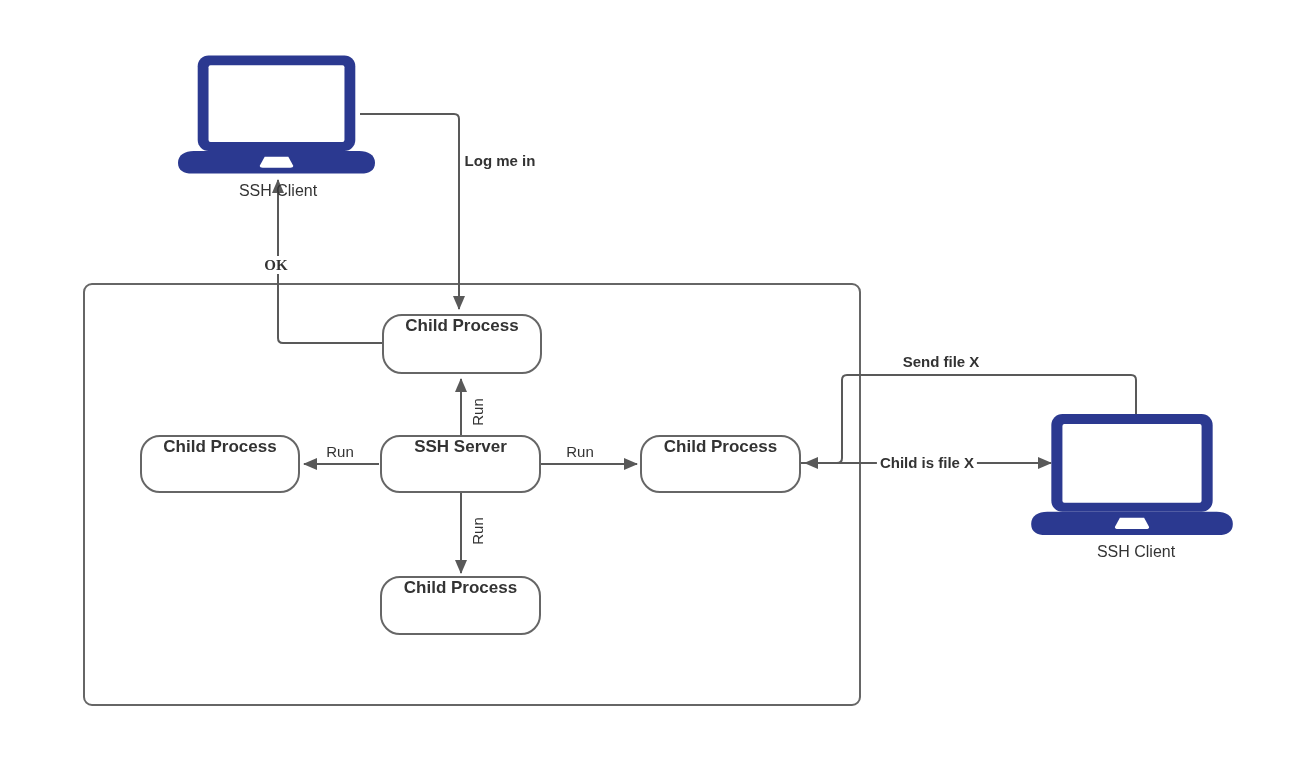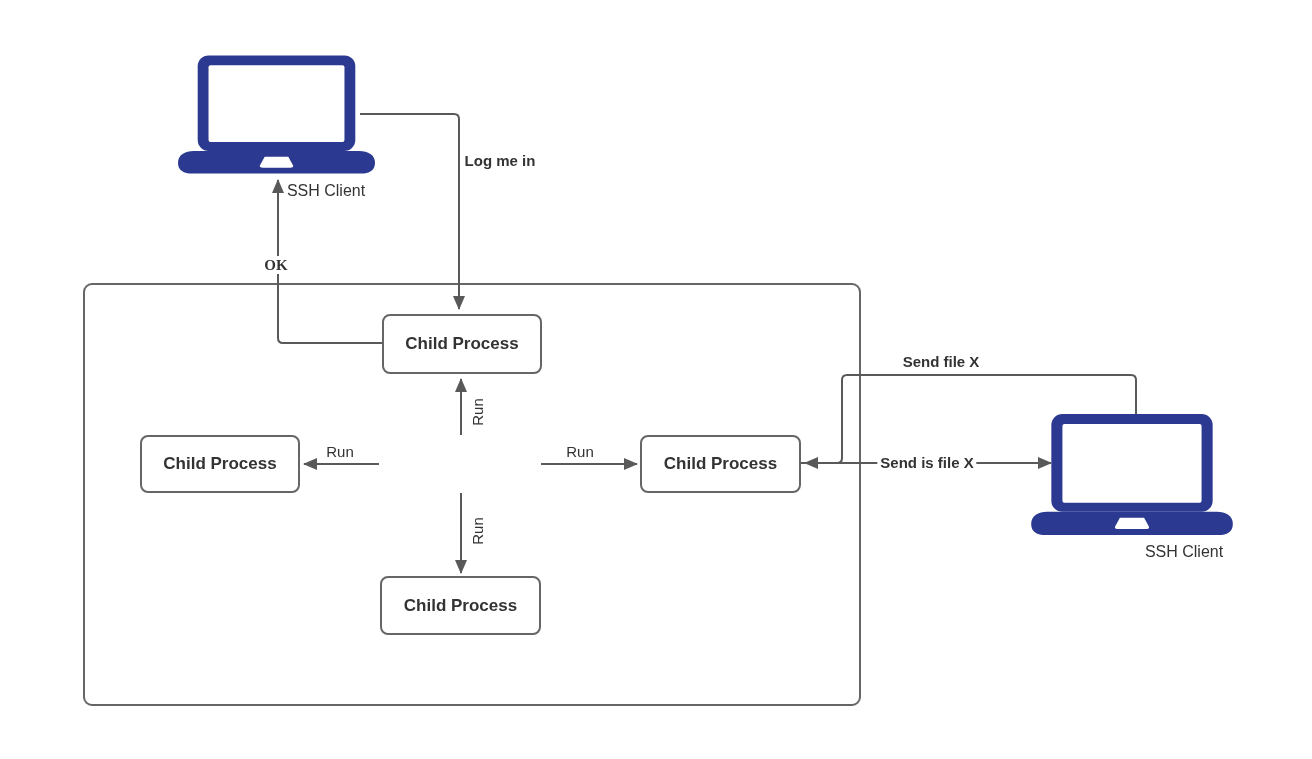--- a/index.html
+++ b/index.html
@@ -17,23 +17,23 @@
     border-radius:9px;
     background:transparent;
   }
   .wires{
     position:absolute;left:0;top:0;width:1312px;height:759px;
     pointer-events:none;
   }
   .node{
     position:absolute;
     border:2px solid #666666;
-    border-radius:8px;
+    border-radius:20px;
     background:#ffffff;
-    display:flex;align-items:center;justify-content:center;
+    display:flex;align-items:flex-start;justify-content:center;
     font-weight:bold;font-size:17px;color:#333333;
     box-sizing:border-box;
   }
   .n-child-top{left:382px;top:314px;width:160px;height:60px;}
   .n-child-left{left:140px;top:435px;width:160px;height:58px;}
   .n-server{left:380px;top:435px;width:161px;height:58px;}
   .n-child-right{left:640px;top:435px;width:161px;height:58px;}
   .n-child-bottom{left:380px;top:576px;width:161px;height:59px;}
   .edge-label{
     position:absolute;
@@ -55,21 +55,20 @@
   .l-run-top{left:478px;top:412px;}
   .l-run-bottom{left:478px;top:531px;}
   .laptop{position:absolute;}
   .laptop-left{left:178px;top:54px;width:197px;height:121px;}
   .laptop-right{left:1030px;top:414px;width:204px;height:121px;}
   .node-caption{
     position:absolute;
     transform:translateX(-50%);
     font-size:16px;color:#333333;
     white-space:nowrap;
-    margin-left:48px;
   }
   .cap-left{left:278px;top:182px;}
   .cap-right{left:1136px;top:543px;}
 </style>
 </head>
 <body>
 
 <div class="canvas">
 
   <div class="server-boundary"></div>
@@ -91,20 +90,23 @@
       <path d="M801,463 H1051" marker-end="url(#arrow)"></path>
     </g>
   </svg>
 
   <div class="node n-child-top">
     <span>Child Process</span>
   </div>
   <div class="node n-child-left">
     <span>Child Process</span>
   </div>
+  <div class="node n-server">
+    <span>SSH Server</span>
+  </div>
   <div class="node n-child-right">
     <span>Child Process</span>
   </div>
   <div class="node n-child-bottom">
     <span>Child Process</span>
   </div>
 
   <svg class="laptop laptop-left" viewBox="0 0 200 120">
     <g id="laptop-shape">
       <rect x="20" y="0" width="160" height="97" rx="11" fill="#2b3990"></rect>
@@ -116,19 +118,19 @@
   <div class="node-caption cap-left">SSH Client</div>
 
   <svg class="laptop laptop-right" viewBox="0 0 200 120">
     <use href="#laptop-shape"></use>
   </svg>
   <div class="node-caption cap-right">SSH Client</div>
 
   <div class="edge-label l-logmein">Log me in</div>
   <div class="edge-label l-ok">OK</div>
   <div class="edge-label l-sendfile">Send file X</div>
-  <div class="edge-label l-herefile">Send is file X</div>
+  <div class="edge-label l-herefile">Child is file X</div>
   <div class="edge-label plain l-run-left">Run</div>
   <div class="edge-label plain l-run-right">Run</div>
   <div class="edge-label plain vert l-run-top">Run</div>
   <div class="edge-label plain vert l-run-bottom">Run</div>
 
 </div>
 
 </body></html>

